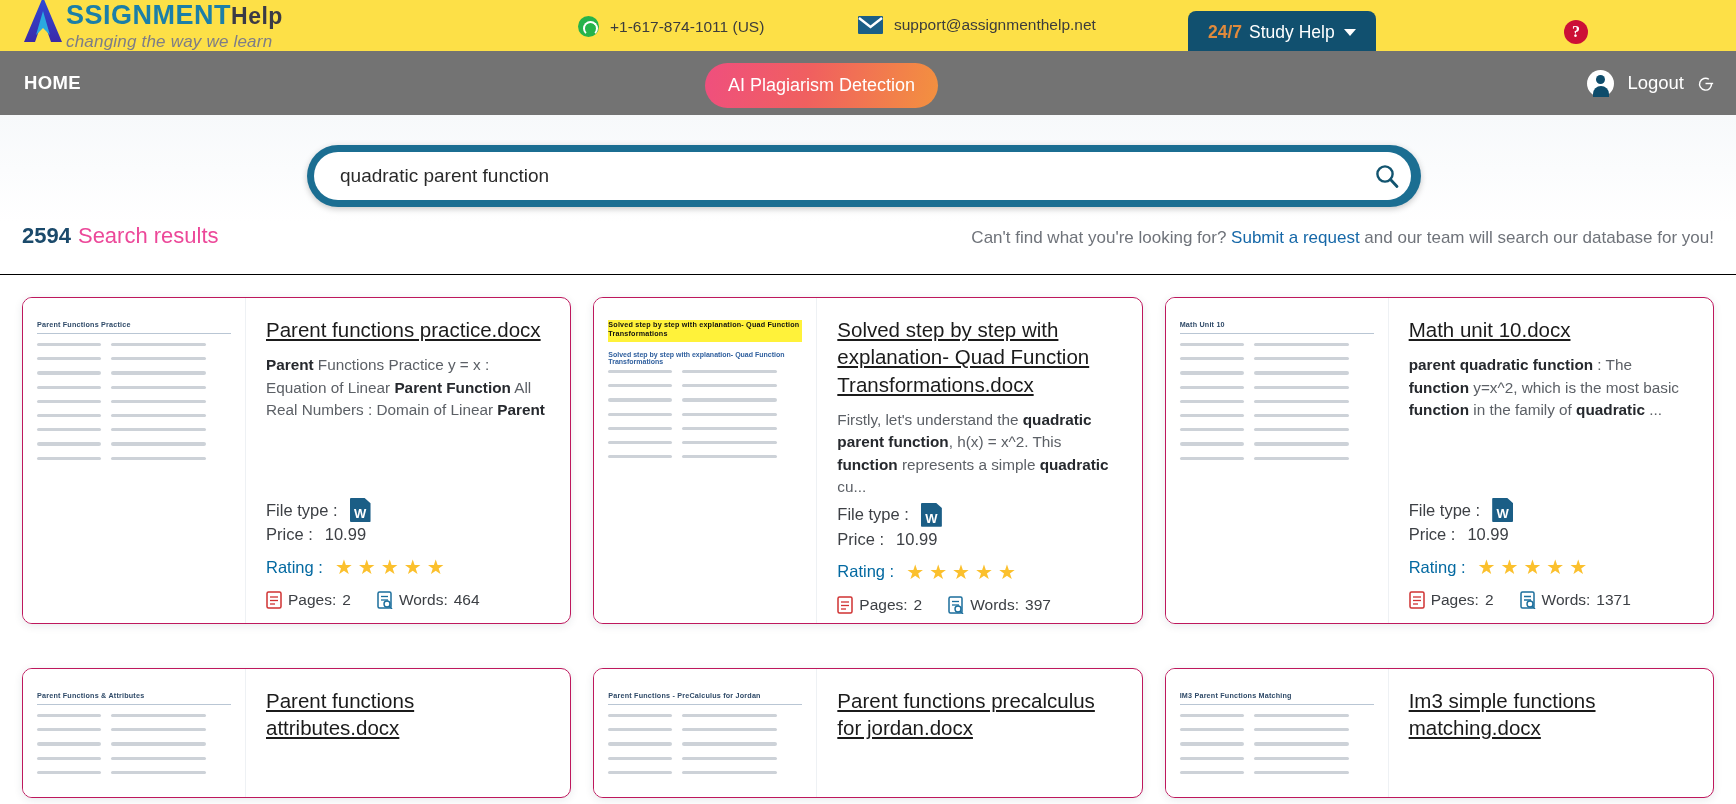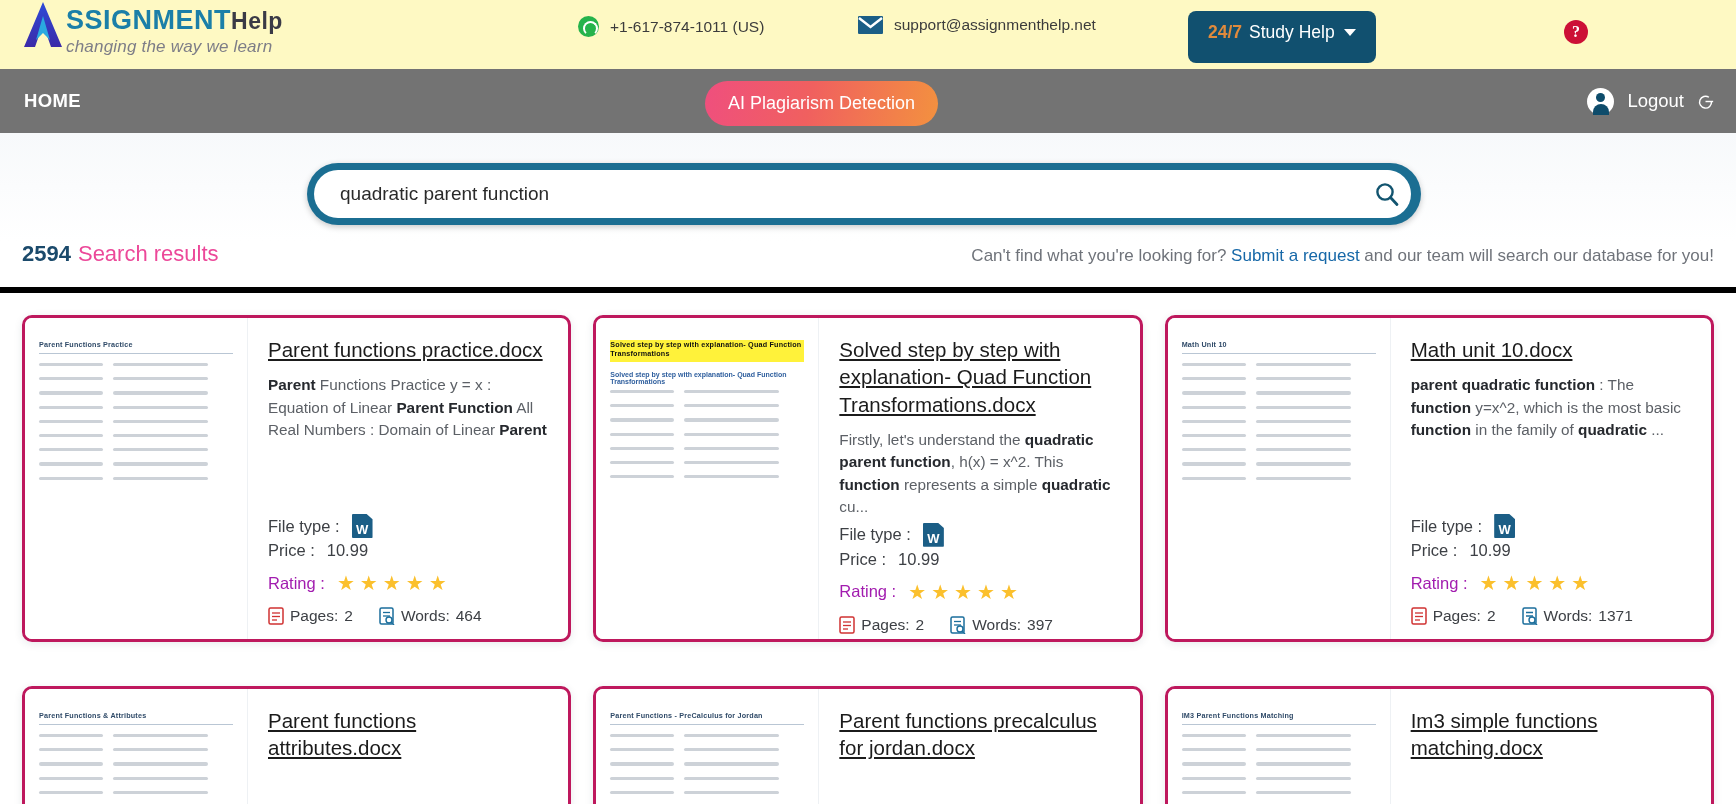--- a/index.html
+++ b/index.html
@@ -8,24 +8,24 @@
     width: 1736px;
     height: 804px;
     overflow: hidden;
     background: #ffffff;
     font-family: "Liberation Sans", sans-serif;
     color: #333;
   }
 
   
   .topbar {
-    height: 69px;
-    background: #fef9c3;
+    height: 51px;
+    background: #fde047;
     display: flex;
-    align-items: flex-start;
+    align-items: flex-end;
     position: relative;
   }
   .logo-wrap {
     display: flex;
     align-items: flex-start;
     margin-left: 22px;
     height: 56px;
   }
   .logo-mark { width: 42px; height: 50px; flex: none; }
   .logo-text { margin-left: 2px; padding-top: 7px; }
@@ -172,42 +172,42 @@
     margin-right: 3px;
     display: flex; align-items: center; justify-content: center;
     cursor: pointer; z-index: 2;
   }
   .search-btn svg { display: block; }
 
   
   .results-head {
     display: flex; align-items: baseline;
     padding: 0 22px; height: 52px;
-    border-bottom: 6px solid #000000;
+    border-bottom: 1px solid #000000;
     margin: 0 0 0 0;
   }
   .results-count { font-size: 22px; font-weight: bold; color: #1b4a6b; }
   .results-label { font-size: 22px; color: #ec4899; margin-left: 7px; }
   .results-cta {
     margin-left: auto; font-size: 17px; color: #6f737a;
   }
   .results-cta a {
     color: #1668a8; text-decoration: none; font-weight: 500;
   }
 
   
   .grid {
     display: grid;
     grid-template-columns: repeat(3, 1fr);
     gap: 22px;
     padding: 22px 22px 0 22px;
   }
   .card {
     background: #fff;
-    border: 3px solid #be185d;
+    border: 1px solid #be185d;
     border-radius: 10px;
     box-shadow: 0 2px 9px rgba(25,45,70,.10);
     display: flex;
     overflow: hidden;
     height: 327px;
   }
   .card.short { height: 130px; }
   .thumb {
     width: 223px; flex: none;
     border-right: 1px solid #eef1f4;
@@ -253,21 +253,21 @@
     color: #fff; font-size: 13px; font-weight: bold;
     display: inline-flex; align-items: flex-end; justify-content: center;
     padding-bottom: 1px; border-radius: 1px;
     position: relative;
     clip-path: polygon(0 0, 72% 0, 100% 22%, 100% 100%, 0 100%);
   }
   .rating-row {
     display: flex; align-items: center; gap: 12px;
     margin-top: 13px;
   }
-  .rating-label { font-size: 16.5px; color: #a21caf; }
+  .rating-label { font-size: 16.5px; color: #0369a1; }
   .stars { display: flex; gap: 5px; }
   .star { color: #fbc02d; font-size: 20px; line-height: 1; }
   .foot-row {
     display: flex; align-items: center; gap: 26px;
     margin-top: 14px; font-size: 15.5px; color: #3d4045;
   }
   .foot-item { display: flex; align-items: center; gap: 6px; }
 
   .row2 { margin-top: 22px; }
 </style>

